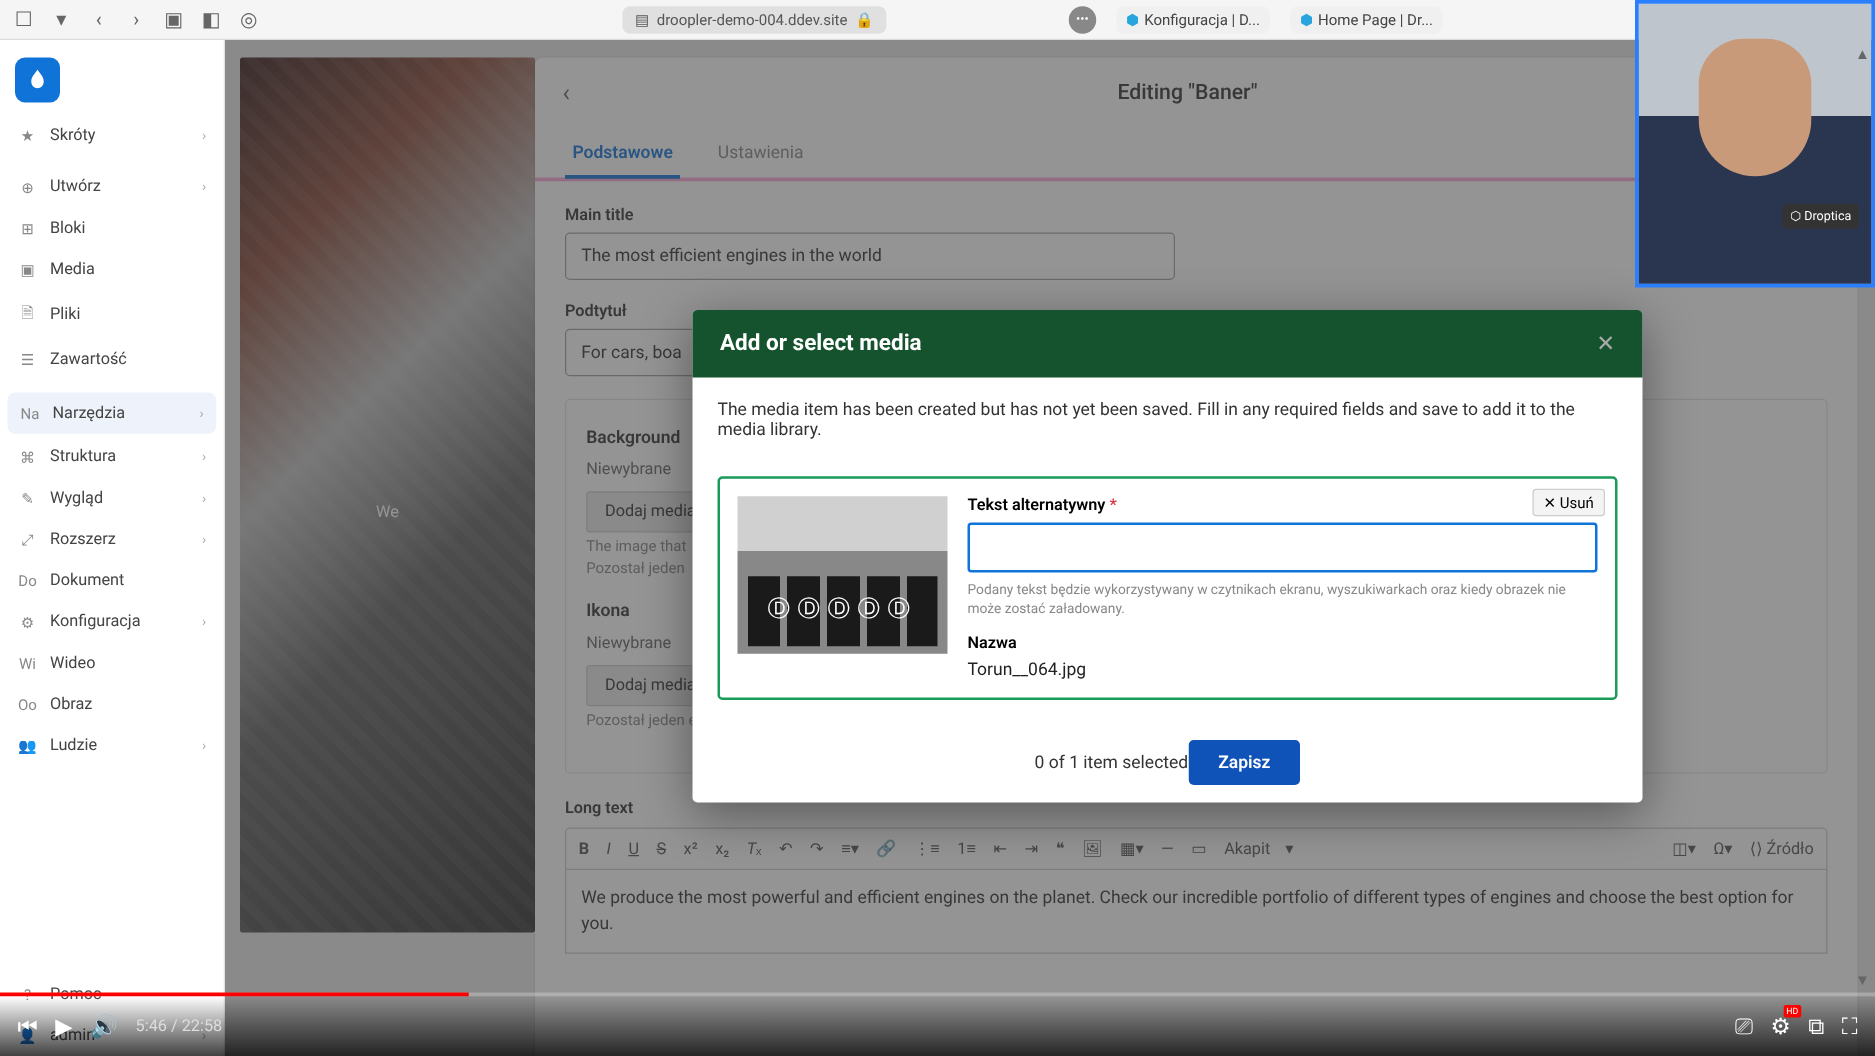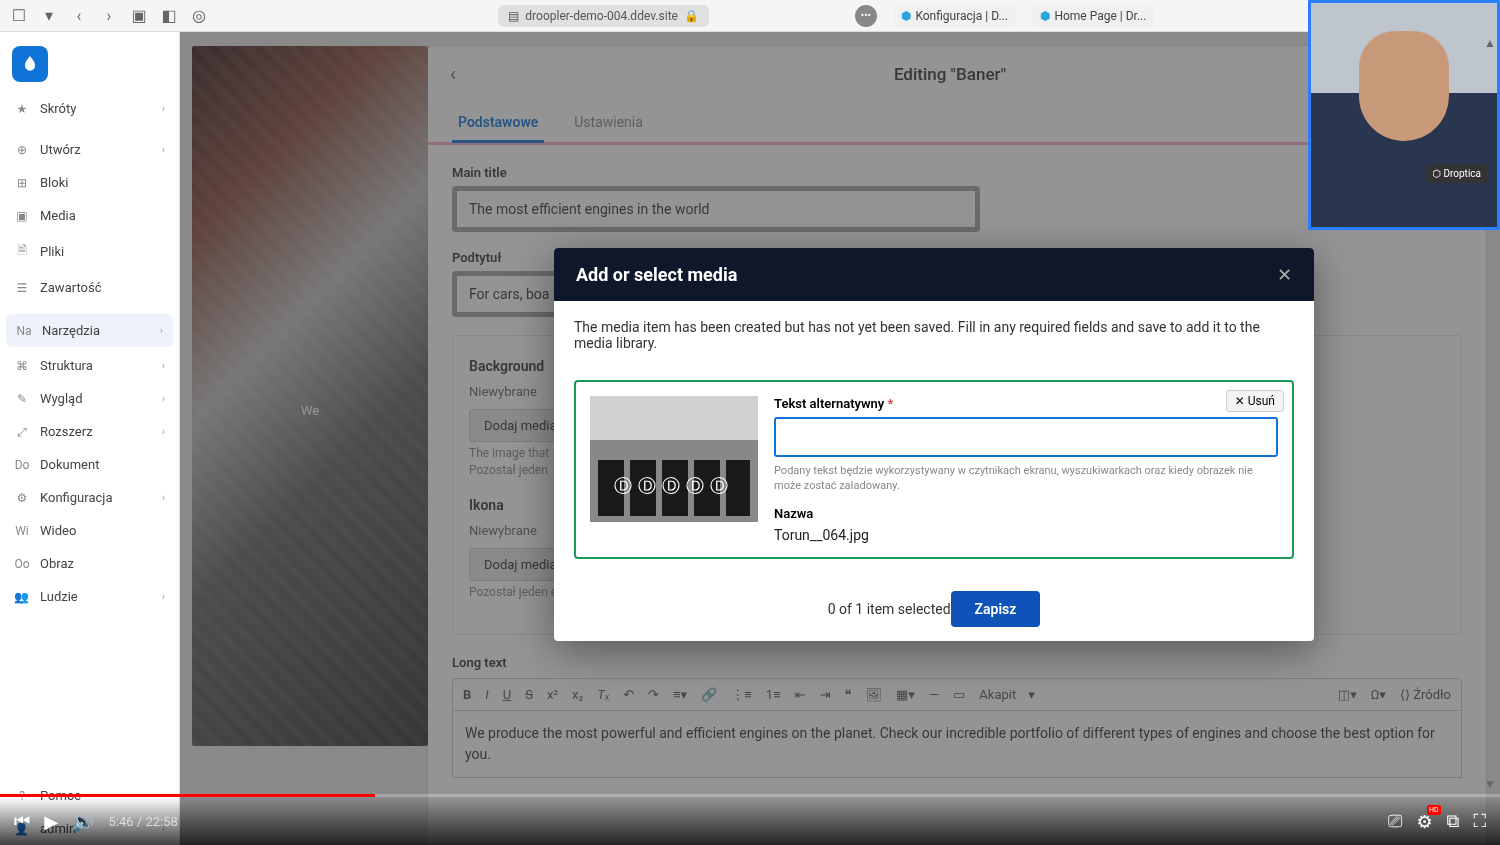--- a/index.html
+++ b/index.html
@@ -24,31 +24,31 @@
 .bg-caption{position:absolute;left:50%;top:52%;transform:translate(-50%,-50%);color:#fff;font-size:13px}
 .editor-panel{position:absolute;left:248px;top:14px;right:14px;bottom:0;background:#fff;border-radius:6px 6px 0 0;box-shadow:0 0 0 1px rgba(0,0,0,0.05);padding:16px 0 0;overflow:hidden}
 .editor-header{display:flex;align-items:center;padding:0 22px 18px}
 .editor-back{color:#666;font-size:20px;margin-right:auto;cursor:pointer}
 .editor-title{flex:1;text-align:center;font-size:17px;color:#333;font-weight:500;margin-left:-20px}
 .tabs{display:flex;gap:24px;padding:0 24px;border-bottom:3px solid #f9a8d4}
 .tab{padding:10px 6px;font-size:14px;color:#888;cursor:pointer}
 .tab.active{color:#1073d8;font-weight:600;border-bottom:3px solid #1073d8;margin-bottom:-1px}
 .form-body{padding:20px 24px;color:#333}
 .form-label{font-size:13px;font-weight:600;margin-bottom:6px;color:#333}
-.form-input{width:528px;padding:10px 12px;border:5px solid #a3a3a3;border-radius:4px;font-size:14px;color:#333;margin-bottom:18px}
+.form-input{width:488px;padding:10px 12px;border:1px solid #a3a3a3;border-radius:4px;font-size:14px;color:#333;margin-bottom:18px}
 .section-label{font-size:14px;font-weight:600;margin:6px 0 10px}
 .muted{font-size:13px;color:#666;margin-bottom:10px}
 .media-btn{display:inline-block;background:#e8e8e8;border:1px solid #ccc;padding:8px 14px;font-size:13px;border-radius:3px;cursor:pointer;margin-bottom:3px}
 .help-text{font-size:12px;color:#888;margin-bottom:18px;line-height:1.4}
 .rte-toolbar{border:1px solid #ccc;border-radius:4px 4px 0 0;padding:6px 8px;display:flex;gap:10px;align-items:center;font-size:13px;color:#555;margin-top:8px}
 .rte-toolbar .tbtn{cursor:pointer;padding:2px}
 .rte-content{border:1px solid #ccc;border-top:none;padding:12px;font-size:14px;line-height:1.5;color:#333}
 .dimmer{position:absolute;inset:0;background:rgba(60,60,60,0.55)}
 .modal{position:absolute;left:554px;top:248px;width:760px;background:#fff;border-radius:4px;box-shadow:0 10px 40px rgba(0,0,0,0.4)}
-.modal-header{background:#0f172a;color:#fff;padding:16px 22px;display:flex;justify-content:space-between;border-radius:4px 4px 0 0}
+.modal-header{background:#14532d;color:#fff;padding:16px 22px;display:flex;justify-content:space-between;border-radius:4px 4px 0 0}
 .modal-header h2{font-size:18px;font-weight:700}
 .modal-close{color:#aaa;font-size:18px;cursor:pointer}
 .modal-body{padding:18px 20px}
 .modal-info{font-size:14px;color:#333;margin-bottom:29px}
 .upload-box{border:2px solid #1a9b5a;border-radius:4px;padding:14px;display:flex;gap:16px;position:relative}
 .thumb{width:168px;height:126px;background:linear-gradient(#d0d0d0 0 35%,#888 35% 100%);position:relative;flex-shrink:0}
 .thumb::before{content:"";position:absolute;bottom:6px;left:8px;right:8px;height:56px;background:repeating-linear-gradient(90deg,#1a1a1a 0 26px,transparent 26px 32px)}
 .thumb::after{content:"ⒹⒹⒹⒹⒹ";position:absolute;bottom:24px;left:0;right:0;text-align:center;color:#fff;font-size:18px;letter-spacing:6px}
 .upload-fields{flex:1}
 .field-label{font-size:13px;font-weight:600;margin-bottom:6px}

